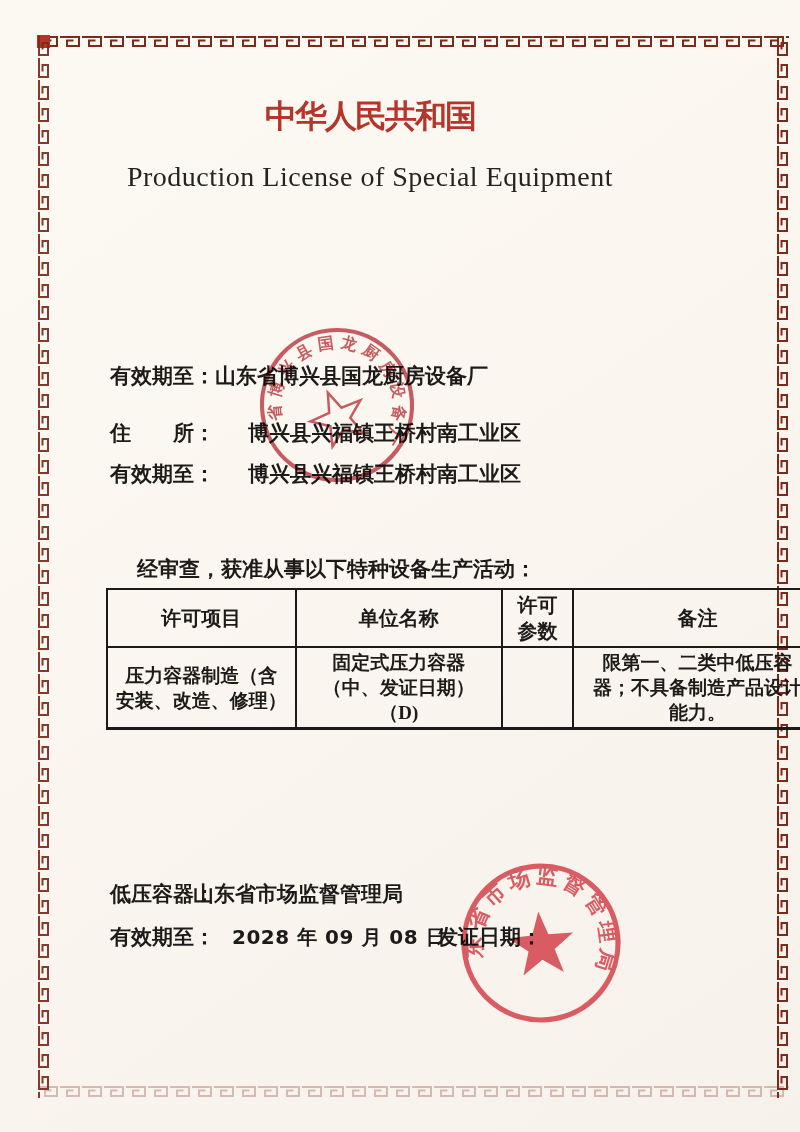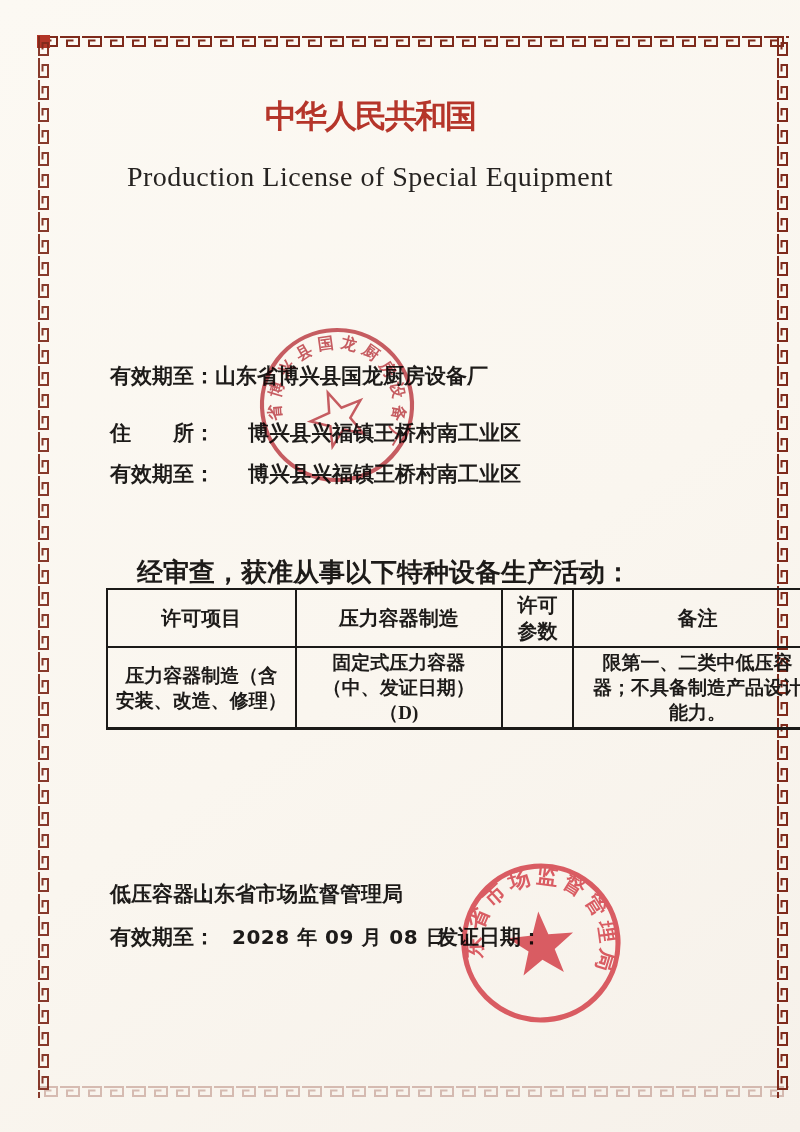--- a/index.html
+++ b/index.html
@@ -17,21 +17,21 @@
   .t-cn{
     color:#b5352a;font-weight:bold;font-size:32px;line-height:50px;
     letter-spacing:-2px;font-family:Liberation Mono, monospace;
   }
   .t-en1{margin-top:16px;font-size:28px;line-height:34px;color:#262321;letter-spacing:0.5px;}
   .t-en2{font-size:26px;line-height:32px;color:#262321;letter-spacing:0.5px;}
   .lic-no{position:absolute;left:502px;top:298px;white-space:nowrap;}
   .lic-no .lbl{font-size:21px;font-weight:bold;}
   .lic-no .num{font-family:"DejaVu Sans Mono","Liberation Mono",monospace;font-size:22px;font-weight:bold;letter-spacing:0.5px;}
   .f-lbl,.f-val{position:absolute;font-size:21px;font-weight:bold;white-space:nowrap;}
-  .intro{position:absolute;left:137px;top:555px;font-size:26px;font-weight:bold;white-space:nowrap;}
+  .intro{position:absolute;left:137px;top:555px;font-size:21px;font-weight:bold;white-space:nowrap;}
   table.scope{
     position:absolute;left:106px;top:588px;width:717px;
     border-collapse:collapse;table-layout:fixed;
     border:2px solid #1b1a18;border-bottom:3px solid #1b1a18;
   }
   table.scope th,table.scope td{
     border:2px solid #1b1a18;
     font-weight:bold;text-align:center;vertical-align:middle;
     white-space:pre-line;padding:2px 3px;
     font-family:"Liberation Serif","DejaVu Serif",serif;
@@ -94,21 +94,21 @@
   <table class="scope">
     <colgroup>
       <col style="width:159px">
         <col style="width:174px">
         <col style="width:60px">
         <col style="width:210px">
     </colgroup>
     <thead>
       <tr>
         <th>许可项目</th>
-        <th>压力容器制造</th>
+        <th>单位名称</th>
         <th>许可
 参数</th>
         <th>备注</th>
       </tr>
     </thead>
     <tbody>
       <tr>
         <td class="ta-l">压力容器制造（含
 安装、改造、修理）</td>
         <td>固定式压力容器

